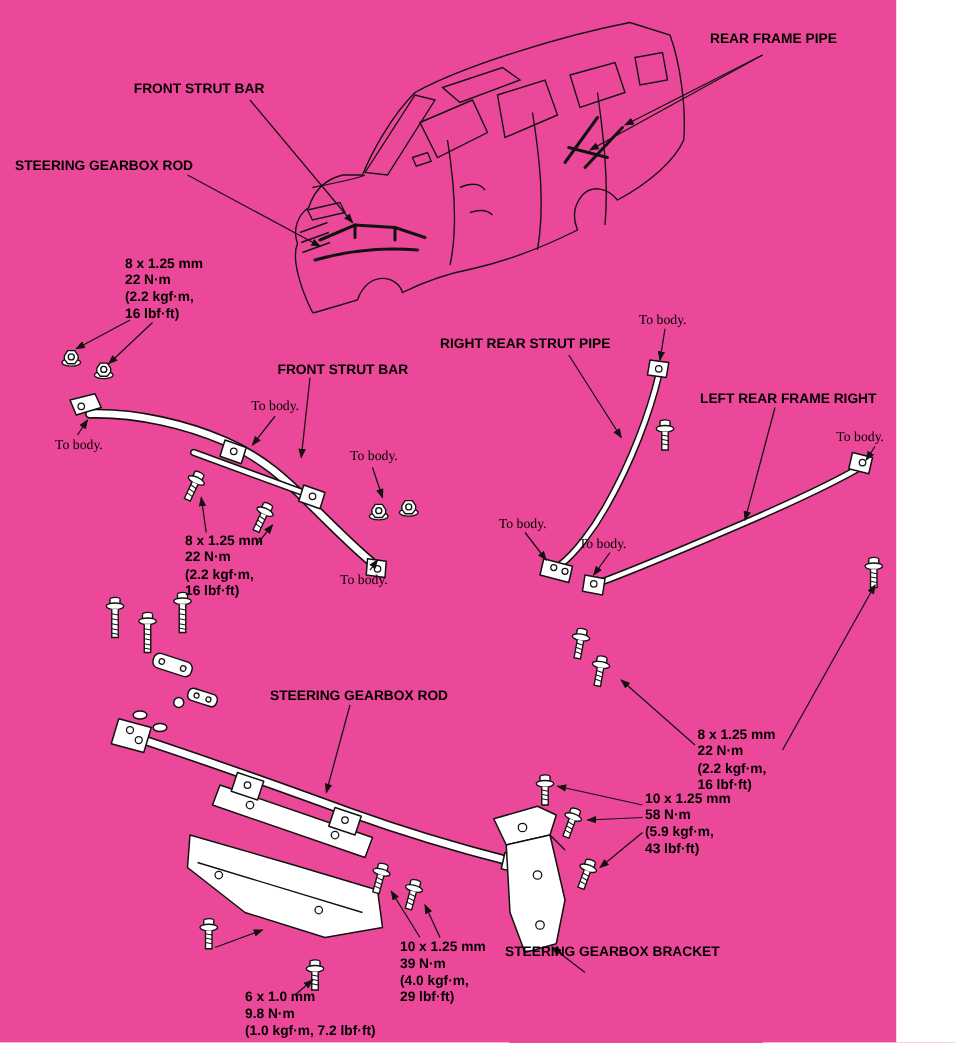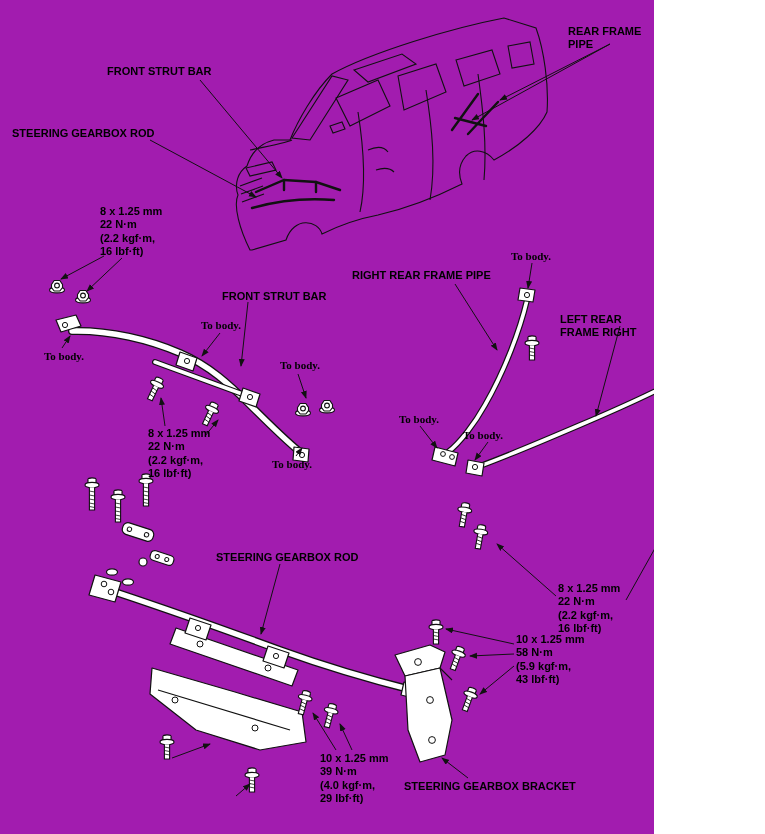--- a/index.html
+++ b/index.html
@@ -1,19 +1,19 @@
 <!DOCTYPE html>
 <html><head>
 <meta charset="utf-8">
 <style>
   html,body{margin:0;padding:0;background:#fff}
-  .stage{position:relative;width:654px;height:834px;background:#a21caf;font-family:"Liberation Sans",sans-serif;overflow:hidden}
+  .stage{position:relative;width:717px;height:834px;background:#ec4899;font-family:"Liberation Sans",sans-serif;overflow:hidden}
   .stage svg{position:absolute;left:0;top:0}
   .lbl{position:absolute;color:#000;font-weight:700;font-size:11px;line-height:1.22;white-space:pre-line}
-  .tobody{font-family:"Liberation Serif",serif;font-weight:700;font-size:11px}
+  .tobody{font-family:"Liberation Serif",serif;font-weight:400;font-size:11px}
   .ln{fill:none;stroke:#111;stroke-width:1.1}
   .thk{fill:none;stroke:#111;stroke-width:2.4;stroke-linecap:round}
   .to{fill:none;stroke:#111;stroke-width:8;stroke-linecap:round;stroke-linejoin:round}
   .ti{fill:none;stroke:#fff;stroke-width:5.4;stroke-linecap:round;stroke-linejoin:round}
   .po{fill:none;stroke:#111;stroke-width:6;stroke-linecap:round;stroke-linejoin:round}
   .pi{fill:none;stroke:#fff;stroke-width:3.6;stroke-linecap:round;stroke-linejoin:round}
   .pl{fill:#fff;stroke:#111;stroke-width:1.2;stroke-linejoin:round}
   .hole{fill:#fff;stroke:#111;stroke-width:1}
   .leader{fill:none;stroke:#111;stroke-width:1}
 </style>
@@ -220,21 +220,21 @@
 <div class="lbl" style="left:12px;top:127px">STEERING GEARBOX ROD</div>
 <div class="lbl" style="left:100px;top:205px">8 x 1.25 mm
 22 N·m
 (2.2 kgf·m,
 16 lbf·ft)</div>
 <div class="lbl tobody" style="left:44px;top:350px">To body.</div>
 <div class="lbl" style="left:222px;top:290px">FRONT STRUT BAR</div>
 <div class="lbl tobody" style="left:201px;top:319px">To body.</div>
 <div class="lbl tobody" style="left:280px;top:359px">To body.</div>
 <div class="lbl tobody" style="left:272px;top:458px">To body.</div>
-<div class="lbl" style="left:352px;top:269px">RIGHT REAR FRAME PIPE</div>
+<div class="lbl" style="left:352px;top:269px">RIGHT REAR STRUT PIPE</div>
 <div class="lbl tobody" style="left:511px;top:250px">To body.</div>
 <div class="lbl" style="left:560px;top:313px">LEFT REAR FRAME RIGHT</div>
 <div class="lbl tobody" style="left:399px;top:413px">To body.</div>
 <div class="lbl tobody" style="left:463px;top:429px">To body.</div>
 <div class="lbl tobody" style="left:669px;top:344px">To body.</div>
 <div class="lbl" style="left:148px;top:427px">8 x 1.25 mm
 22 N·m
 (2.2 kgf·m,
 16 lbf·ft)</div>
 <div class="lbl" style="left:216px;top:551px">STEERING GEARBOX ROD</div>
@@ -243,15 +243,18 @@
 (2.2 kgf·m,
 16 lbf·ft)</div>
 <div class="lbl" style="left:516px;top:633px">10 x 1.25 mm
 58 N·m
 (5.9 kgf·m,
 43 lbf·ft)</div>
 <div class="lbl" style="left:320px;top:752px">10 x 1.25 mm
 39 N·m
 (4.0 kgf·m,
 29 lbf·ft)</div>
-<div class="lbl" style="left:404px;top:780px">STEERING GEARBOX BRACKET</div>
+<div class="lbl" style="left:196px;top:792px">6 x 1.0 mm
+9.8 N·m
+(1.0 kgf·m, 7.2 lbf·ft)</div>
+<div class="lbl" style="left:404px;top:756px">STEERING GEARBOX BRACKET</div>
 
 </div>
 
 </body></html>

